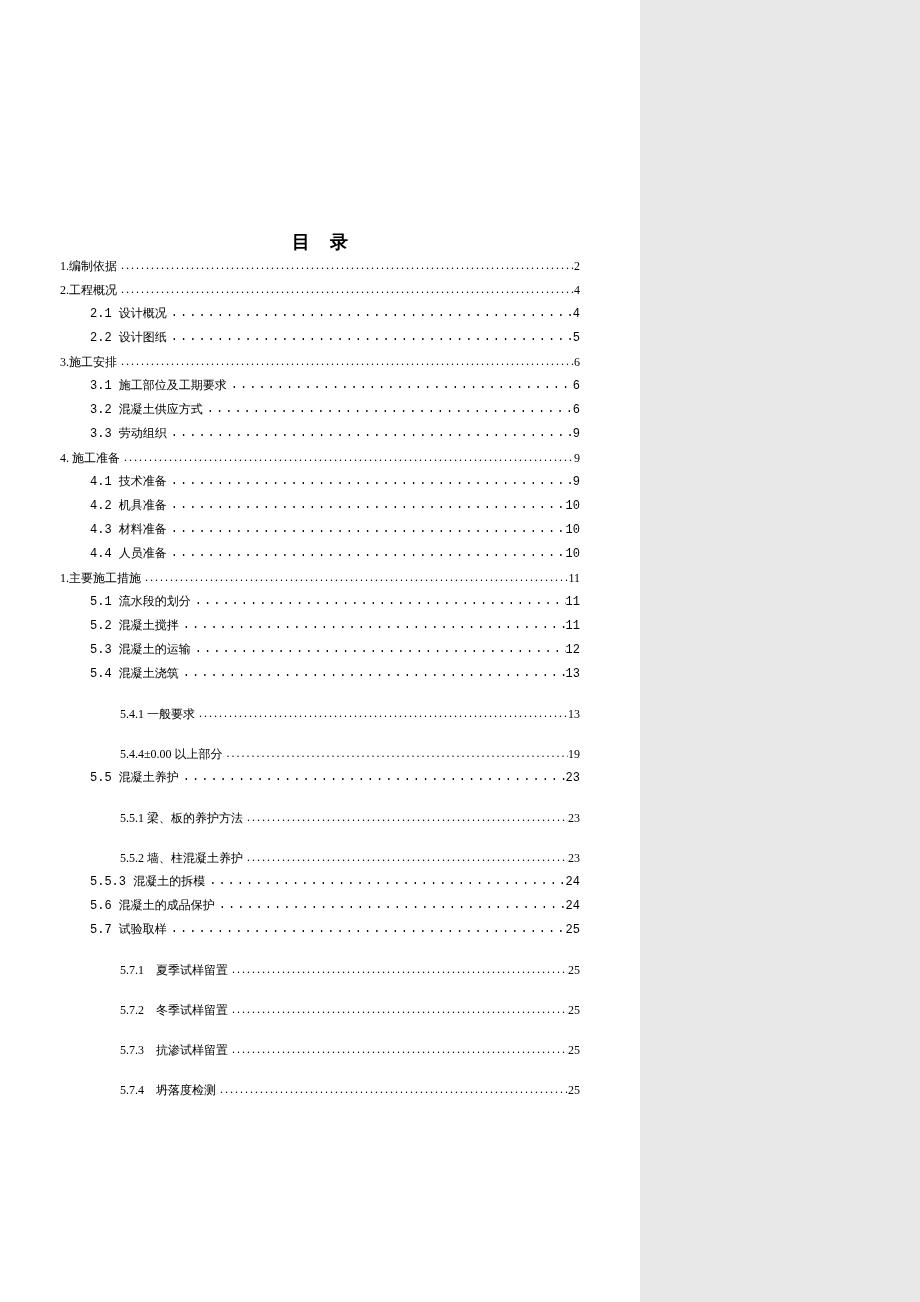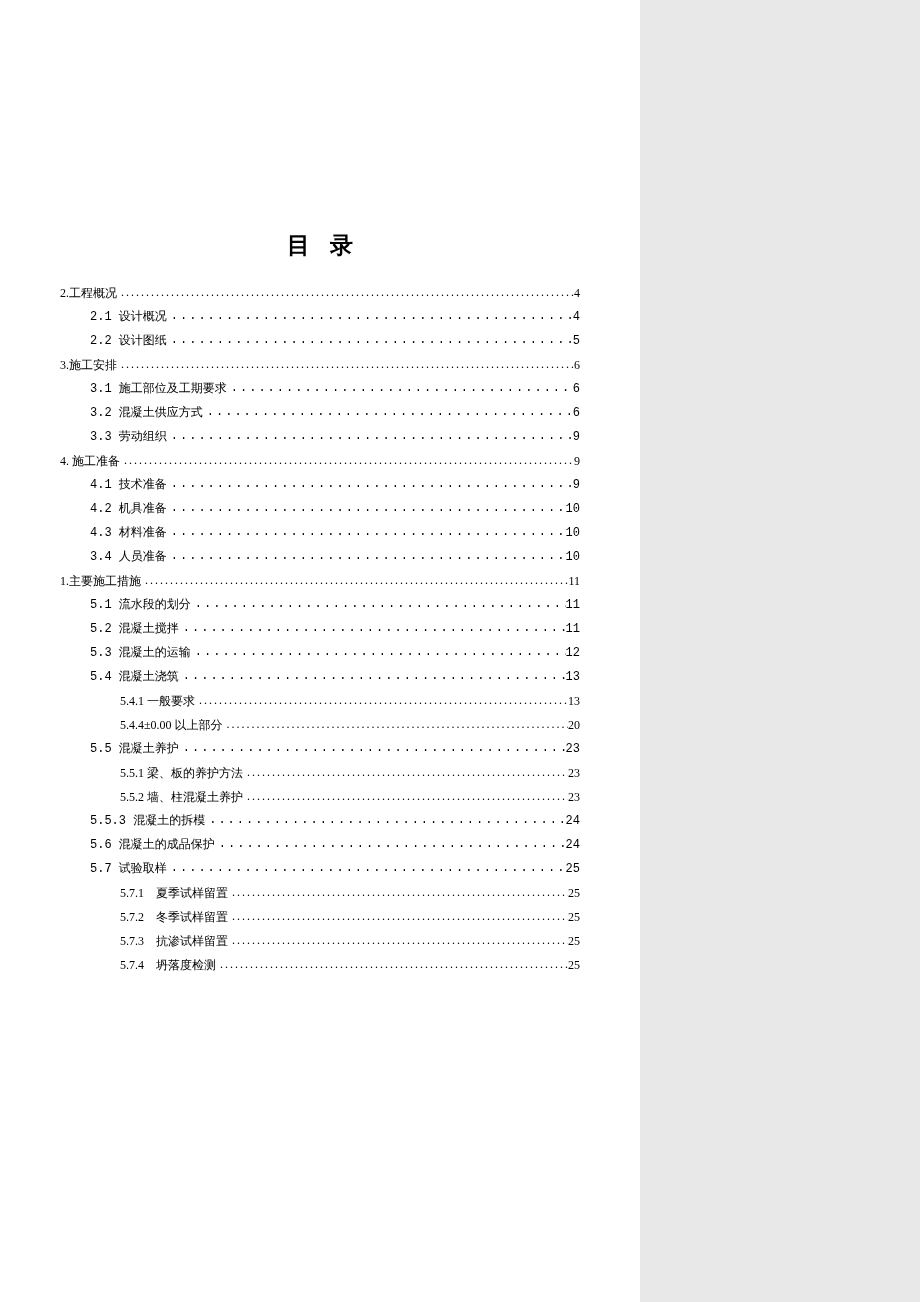--- a/index.html
+++ b/index.html
@@ -20,42 +20,42 @@
       padding: 230px 60px 60px 60px;
       position: relative;
     }
     .sidebar-area {
       background-color: #e8e8e8;
       flex: 1;
       min-height: 1302px;
     }
     .title {
       text-align: center;
-      font-size: 23px;
+      font-size: 18px;
       font-weight: bold;
       letter-spacing: 20px;
-      margin-bottom: 20px;
       padding-left: 20px;
     }
     .toc-entry {
       display: flex;
       align-items: baseline;
       font-size: 12px;
       line-height: 2.0;
       white-space: nowrap;
     }
     .toc-entry.level-0 {
       padding-left: 0;
     }
     .toc-entry.level-1 {
       padding-left: 30px;
       font-family: Liberation Mono, monospace;
     }
     .toc-entry.level-2 {
       padding-left: 60px;
+      margin-top: 16px;
     }
     .toc-label {
       flex-shrink: 0;
     }
     .toc-dots {
       flex: 1;
       overflow: hidden;
       letter-spacing: 2px;
       padding: 0 4px;
       position: relative;
@@ -68,20 +68,25 @@
       flex-shrink: 0;
     }
   </style>
 </head>
 <body>
 
 <div class="page">
   <div class="title">目录</div>
   <div id="toc-container">
       <div class="toc-entry level-0">
+        <span class="toc-label">1.编制依据 </span>
+        <span class="toc-dots"></span>
+        <span class="toc-page">2</span>
+      </div>
+      <div class="toc-entry level-0">
         <span class="toc-label">2.工程概况 </span>
         <span class="toc-dots"></span>
         <span class="toc-page">4</span>
       </div>
       <div class="toc-entry level-1">
         <span class="toc-label">2.1 设计概况 </span>
         <span class="toc-dots"></span>
         <span class="toc-page">4</span>
       </div>
       <div class="toc-entry level-1">
@@ -123,21 +128,21 @@
         <span class="toc-label">4.2 机具准备 </span>
         <span class="toc-dots"></span>
         <span class="toc-page">10</span>
       </div>
       <div class="toc-entry level-1">
         <span class="toc-label">4.3 材料准备 </span>
         <span class="toc-dots"></span>
         <span class="toc-page">10</span>
       </div>
       <div class="toc-entry level-1">
-        <span class="toc-label">3.4 人员准备 </span>
+        <span class="toc-label">4.4 人员准备 </span>
         <span class="toc-dots"></span>
         <span class="toc-page">10</span>
       </div>
       <div class="toc-entry level-0">
         <span class="toc-label">1.主要施工措施 </span>
         <span class="toc-dots"></span>
         <span class="toc-page">11</span>
       </div>
       <div class="toc-entry level-1">
         <span class="toc-label">5.1 流水段的划分 </span>
@@ -160,21 +165,21 @@
         <span class="toc-page">13</span>
       </div>
       <div class="toc-entry level-2">
         <span class="toc-label">5.4.1 一般要求</span>
         <span class="toc-dots"></span>
         <span class="toc-page">13</span>
       </div>
       <div class="toc-entry level-2">
         <span class="toc-label">5.4.4±0.00 以上部分</span>
         <span class="toc-dots"></span>
-        <span class="toc-page">20</span>
+        <span class="toc-page">19</span>
       </div>
       <div class="toc-entry level-1">
         <span class="toc-label">5.5 混凝土养护 </span>
         <span class="toc-dots"></span>
         <span class="toc-page">23</span>
       </div>
       <div class="toc-entry level-2">
         <span class="toc-label">5.5.1 梁、板的养护方法</span>
         <span class="toc-dots"></span>
         <span class="toc-page">23</span>

